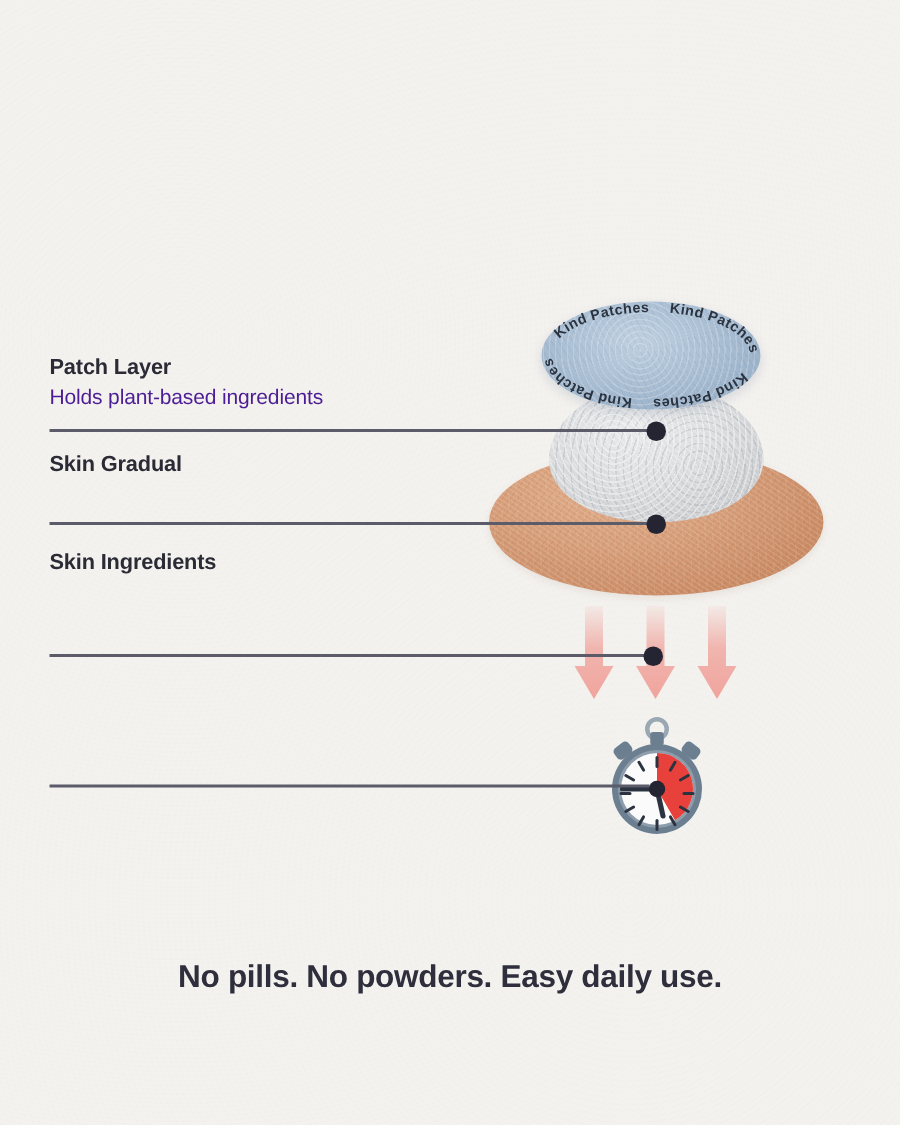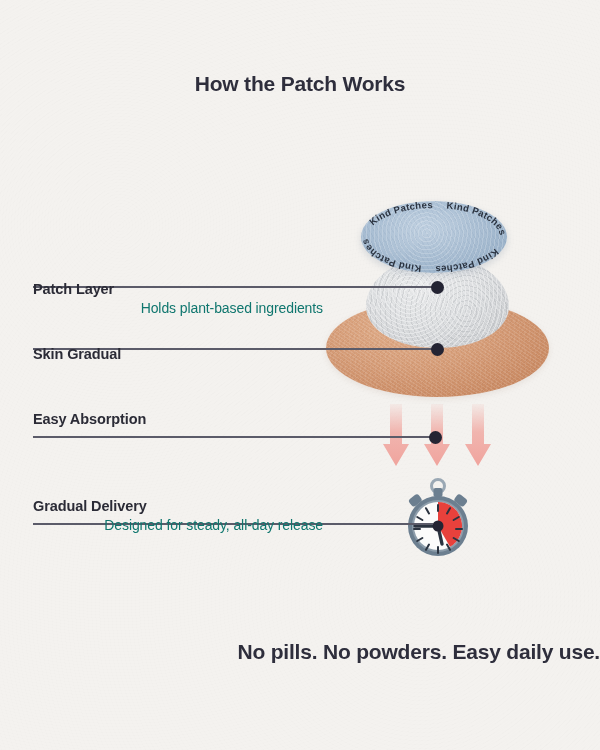--- a/index.html
+++ b/index.html
@@ -14,35 +14,34 @@
   #stage{position:relative;width:600px;height:750px;}
 
   .title{
     position:absolute;left:0;top:72px;width:600px;
     text-align:center;
     font-size:21px;font-weight:bold;letter-spacing:-0.2px;
     color:#2e2e3c;
   }
   .tagline{
     position:absolute;left:0;top:640px;width:600px;
-    text-align:right;
+    text-align:center;
     font-size:21px;font-weight:bold;letter-spacing:-0.2px;
     color:#2e2e3c;
   }
 
   
-  .label-block{position:absolute;left:33px;width:290px;margin-top:44px;}
+  .label-block{position:absolute;left:33px;width:290px;}
   .label-title{
     font-size:14.5px;font-weight:bold;color:#2b2b36;
     letter-spacing:-0.1px;line-height:1.25;
   }
   .label-desc{
-    font-size:14px;color:#0f766e;line-height:1.32;margin-top:1px;
+    font-size:14px;color:#4c1d95;line-height:1.32;margin-top:1px;
     letter-spacing:-0.1px;
-    text-align:right;
   }
 
   
   .leader{
     position:absolute;height:2px;background:#5b5b69;left:33px;
   }
   .dot{
     position:absolute;width:13px;height:13px;border-radius:50%;
     background:#242433;
   }
@@ -128,21 +127,20 @@
       repeating-radial-gradient(circle at 70% 80%, rgba(0,0,0,0.015) 0 1px, rgba(0,0,0,0) 1px 4px);
   }
 </style>
 </head>
 <body>
 
 <div id="stage">
 
   <div class="bgnoise"></div>
 
-  <div class="title">How the Patch Works</div>
 
   <div class="art">
 
     <div class="skin">
       <div class="skin-noise"></div>
     </div>
 
     <div class="surface">
       <div class="surface-noise"></div>
     </div>
@@ -248,23 +246,19 @@
   <div class="label-block" style="top:236px;">
     <div class="label-title">Patch Layer</div>
     <div class="label-desc">Holds plant-based ingredients</div>
   </div>
 
   <div class="label-block" style="top:301px;">
     <div class="label-title">Skin Gradual</div>
   </div>
 
   <div class="label-block" style="top:366px;">
-    <div class="label-title">Easy Absorption</div>
-  </div>
-
-  <div class="label-block" style="top:453px;">
-    <div class="label-title">Gradual Delivery</div>
-    <div class="label-desc">Designed for steady, all-day release</div>
-  </div>
+    <div class="label-title">Skin Ingredients</div>
+  </div>
+
 
   <div class="tagline">No pills. No powders. Easy daily use.</div>
 
 </div>
 
 </body></html>

